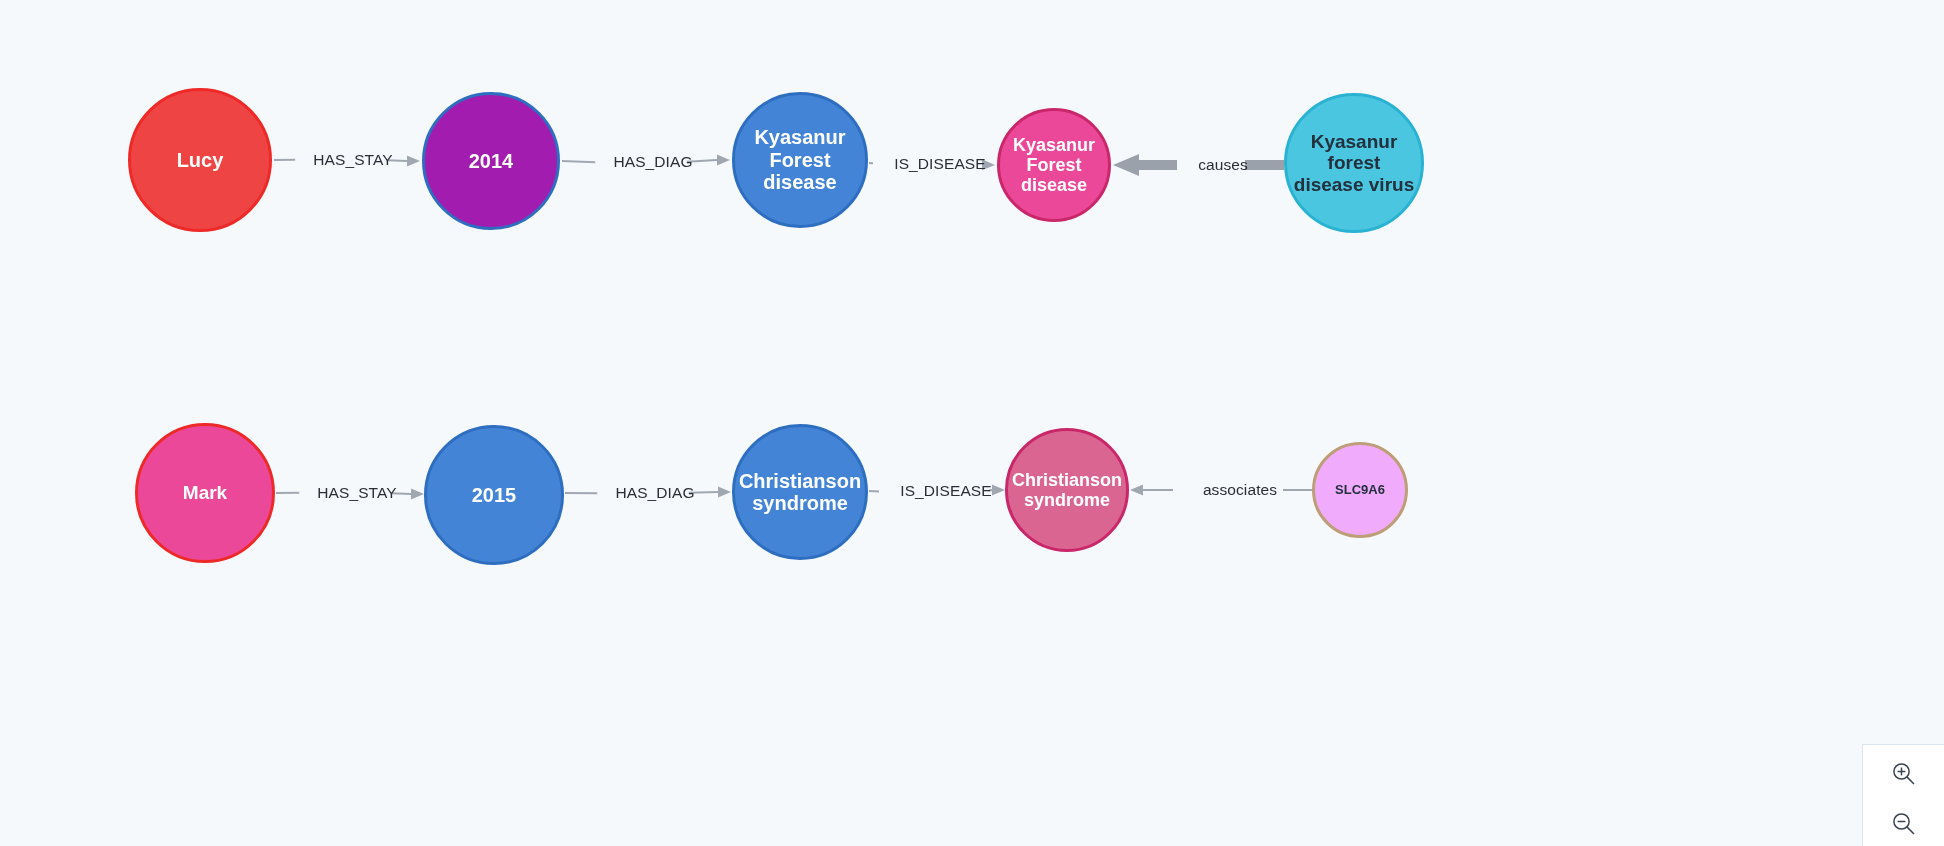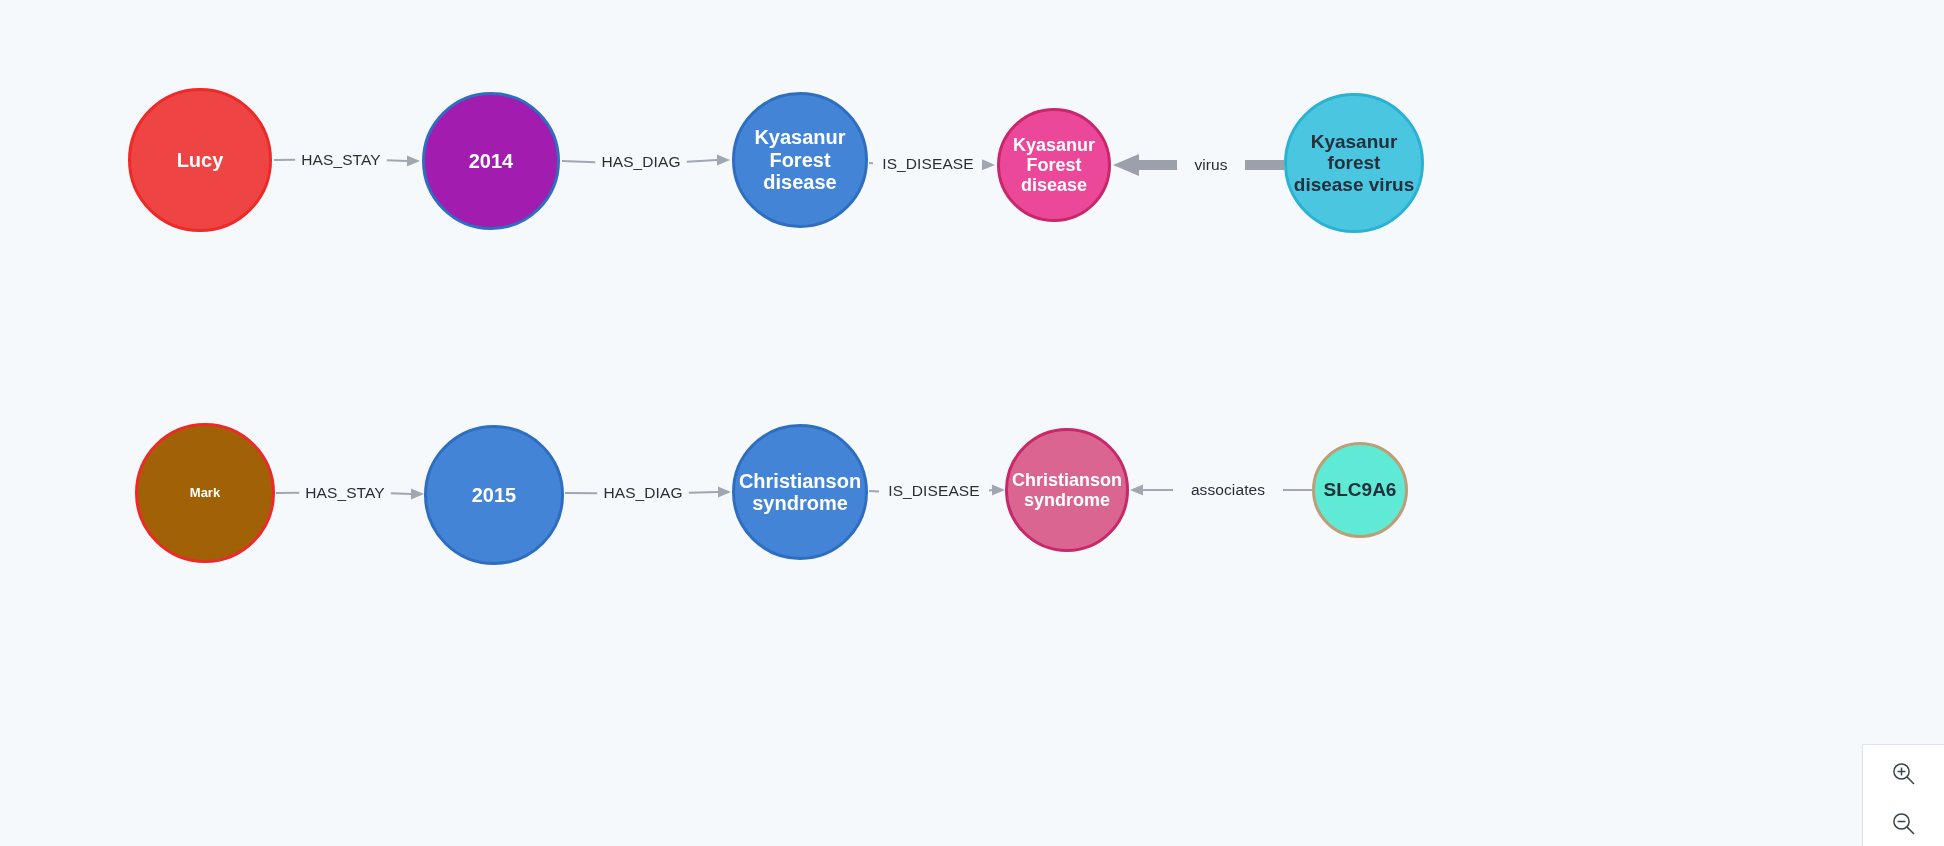--- a/index.html
+++ b/index.html
@@ -45,20 +45,21 @@
     white-space: pre-line;
   }
   .edge-label {
     position: absolute;
     transform: translate(-50%, -50%);
     font-size: 15.5px;
     color: #2b2f35;
     white-space: nowrap;
     letter-spacing: 0.1px;
     user-select: none;
+    margin-left: 12px;
   }
   #zoom-panel {
     position: absolute;
     left: 1862px;
     top: 744px;
     width: 82px;
     height: 102px;
     background: #ffffff;
     border: 1px solid #dbe5ef;
     border-right: none;
@@ -144,43 +145,43 @@
       </div>
       <div class="node" style="left: 997px; top: 108px; width: 114px; height: 114px; background: #ec4899; border: 3px solid rgb(201, 39, 106); color: rgb(255, 255, 255); font-size: 18px;">
         <span class="node-label">Kyasanur
 Forest
 disease</span>
       </div>
       <div class="node" style="left: 1284px; top: 93px; width: 140px; height: 140px; background: rgb(74, 198, 224); border: 3px solid rgb(41, 178, 210); color: rgb(36, 48, 60); font-size: 19px;">
         <span class="node-label">Kyasanur forest
 disease virus</span>
       </div>
-      <div class="node" style="left: 135px; top: 423px; width: 140px; height: 140px; background: #a16207; border: 3.5px solid rgb(238, 42, 40); color: rgb(255, 255, 255); font-size: 13px;">
+      <div class="node" style="left: 135px; top: 423px; width: 140px; height: 140px; background: #ec4899; border: 3.5px solid rgb(238, 42, 40); color: rgb(255, 255, 255); font-size: 19px;">
         <span class="node-label">Mark</span>
       </div>
       <div class="node" style="left: 424px; top: 425px; width: 140px; height: 140px; background: rgb(68, 132, 214); border: 3px solid rgb(46, 110, 192); color: rgb(255, 255, 255); font-size: 20px;">
         <span class="node-label">2015</span>
       </div>
       <div class="node" style="left: 732px; top: 424px; width: 136px; height: 136px; background: rgb(68, 132, 214); border: 3px solid rgb(46, 110, 192); color: rgb(255, 255, 255); font-size: 20px;">
         <span class="node-label">Christianson
 syndrome</span>
       </div>
       <div class="node" style="left: 1005px; top: 428px; width: 124px; height: 124px; background: rgb(219, 101, 145); border: 3px solid rgb(201, 39, 106); color: rgb(255, 255, 255); font-size: 18px;">
         <span class="node-label">Christianson
 syndrome</span>
       </div>
-      <div class="node" style="left: 1312px; top: 442px; width: 96px; height: 96px; background: #5eead4; border: 3px solid rgb(189, 158, 119); color: rgb(36, 48, 60); font-size: 19px;">
+      <div class="node" style="left: 1312px; top: 442px; width: 96px; height: 96px; background: #f0abfc; border: 3px solid rgb(189, 158, 119); color: rgb(36, 48, 60); font-size: 13px;">
         <span class="node-label">SLC9A6</span>
       </div>
     </div>
   <div id="edge-label-layer">
       <div class="edge-label" style="left: 341px; top: 160px;">HAS_STAY</div>
       <div class="edge-label" style="left: 641px; top: 162px;">HAS_DIAG</div>
       <div class="edge-label" style="left: 928px; top: 164px;">IS_DISEASE</div>
-      <div class="edge-label" style="left: 1211px; top: 165px;">virus</div>
+      <div class="edge-label" style="left: 1211px; top: 165px;">causes</div>
       <div class="edge-label" style="left: 345px; top: 493px;">HAS_STAY</div>
       <div class="edge-label" style="left: 643px; top: 493px;">HAS_DIAG</div>
       <div class="edge-label" style="left: 934px; top: 491px;">IS_DISEASE</div>
       <div class="edge-label" style="left: 1228px; top: 490px;">associates</div>
     </div>
 
   <div id="zoom-panel">
     <button class="zoom-btn" aria-label="zoom in">
       <span>
         <svg width="26" height="26" viewBox="0 0 26 26">

